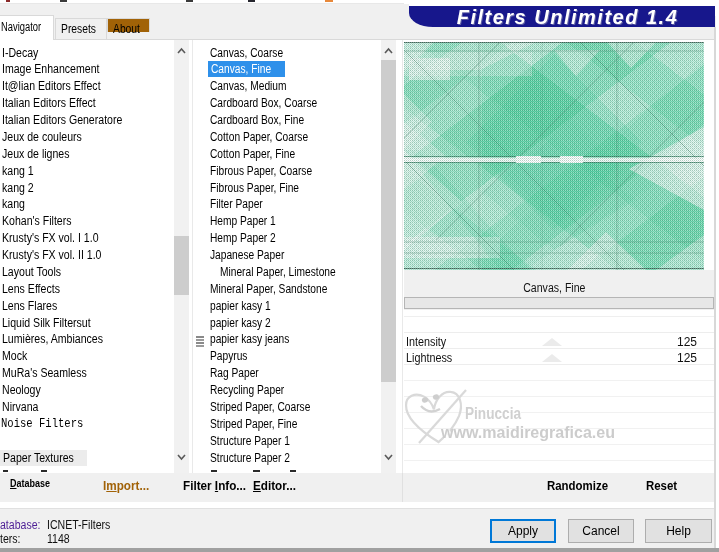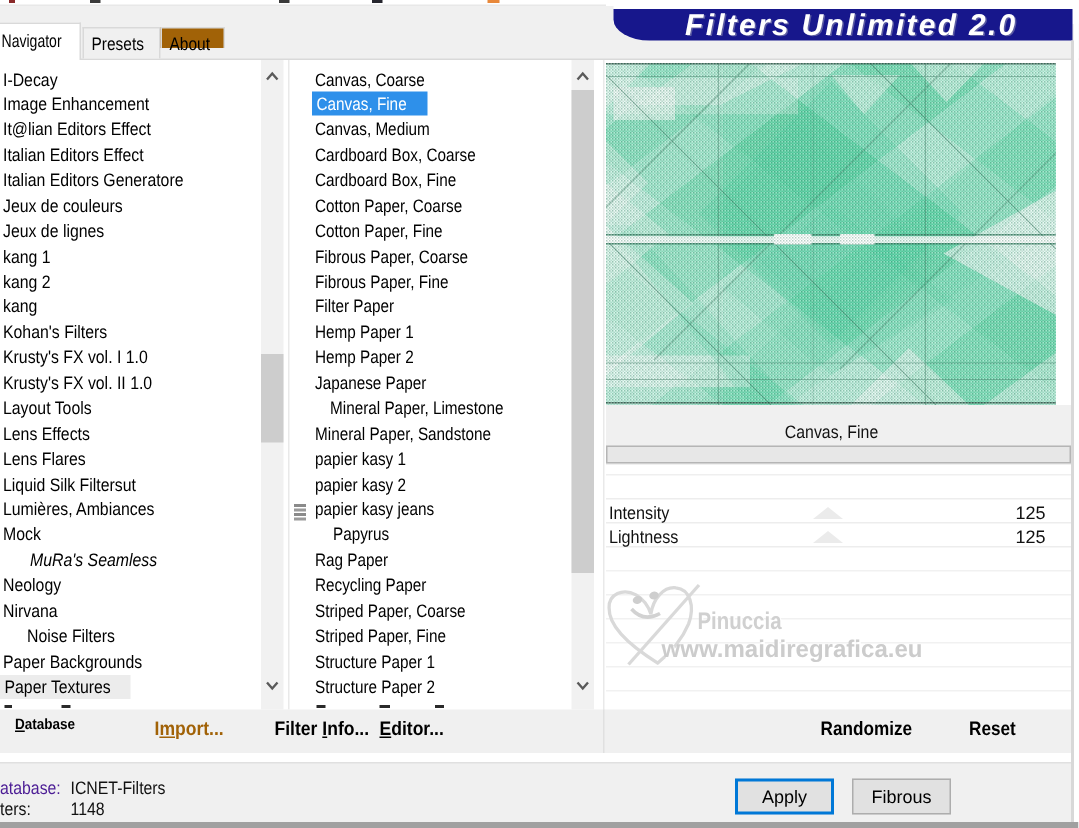--- a/index.html
+++ b/index.html
@@ -18,21 +18,21 @@
 <div class="abs" style="left:186px;top:0;width:7px;height:2px;background:#3a3a3a"></div>
 <div class="abs" style="left:248px;top:0;width:7px;height:2px;background:#26262e"></div>
 <div class="abs" style="left:325px;top:0;width:8px;height:2px;background:#e8883a"></div>
 <div class="abs" style="left:0;top:3px;width:404px;height:1px;background:#e8e8e8"></div>
 
 <div class="abs" style="left:0;top:4px;width:409px;height:12px;background:#f0f0f0"></div>
 
 <div class="abs" style="left:0;top:16px;width:719px;height:24px;background:#f0f0f0;border-bottom:1px solid #d9d9d9"></div>
 
 <div class="abs" style="left:409px;top:6px;width:306px;height:21px;background:#17178c;border-bottom-left-radius:24px 14px;"></div>
-<div class="abs" style="left:409px;top:6px;width:306px;height:21px;text-align:center;line-height:22px;color:#fff;font-style:italic;font-weight:bold;font-size:20px;letter-spacing:1.5px;text-indent:11px;text-shadow:1px 1px 0 rgba(150,150,180,.55)">Filters Unlimited 2.0</div>
+<div class="abs" style="left:409px;top:6px;width:306px;height:21px;text-align:center;line-height:22px;color:#fff;font-style:italic;font-weight:bold;font-size:20px;letter-spacing:1.5px;text-indent:11px;text-shadow:1px 1px 0 rgba(150,150,180,.55)">Filters Unlimited 1.4</div>
 
 <div class="abs" style="left:55px;top:18px;width:52px;height:21px;background:#f0f0f0;border:1px solid #d9d9d9;border-bottom:none;text-align:center;font-size:12px;line-height:20px"><span class="sx" style="transform:scaleX(.86)">Presets</span></div>
 <div class="abs" style="left:107px;top:18px;width:43px;height:14px;background:#a16207;border:1px solid #d9d9d9;border-bottom:none;text-align:center;font-size:12px;line-height:20px"><span class="sx" style="transform:scaleX(.86)">About</span></div>
 
 <div class="abs" style="left:-8px;top:15px;width:62px;height:25px;background:#fff;border:1px solid #d9d9d9;border-bottom:none;font-size:12px;line-height:22px;padding-left:8px"><span class="sx" style="transform:scaleX(.78)">Navigator</span></div>
 
 <div class="abs" style="left:0;top:40px;width:714px;height:433px;background:#fff"></div>
 
 <div id="llist" class="abs" style="left:0;top:44px;width:174px;height:429px;overflow:hidden;font-size:12px">
 <div style="position:absolute;left:2px;top:0.5px;height:16px;line-height:16px;white-space:pre;"><span class="sx" style="transform:scaleX(0.88)">I-Decay</span></div>
@@ -47,25 +47,24 @@
 <div style="position:absolute;left:2px;top:152.375px;height:16px;line-height:16px;white-space:pre;"><span class="sx" style="transform:scaleX(0.88)">kang</span></div>
 <div style="position:absolute;left:2px;top:169.25px;height:16px;line-height:16px;white-space:pre;"><span class="sx" style="transform:scaleX(0.88)">Kohan's Filters</span></div>
 <div style="position:absolute;left:2px;top:186.125px;height:16px;line-height:16px;white-space:pre;"><span class="sx" style="transform:scaleX(0.88)">Krusty's FX vol. I 1.0</span></div>
 <div style="position:absolute;left:2px;top:203.0px;height:16px;line-height:16px;white-space:pre;"><span class="sx" style="transform:scaleX(0.88)">Krusty's FX vol. II 1.0</span></div>
 <div style="position:absolute;left:2px;top:219.875px;height:16px;line-height:16px;white-space:pre;"><span class="sx" style="transform:scaleX(0.88)">Layout Tools</span></div>
 <div style="position:absolute;left:2px;top:236.75px;height:16px;line-height:16px;white-space:pre;"><span class="sx" style="transform:scaleX(0.88)">Lens Effects</span></div>
 <div style="position:absolute;left:2px;top:253.625px;height:16px;line-height:16px;white-space:pre;"><span class="sx" style="transform:scaleX(0.88)">Lens Flares</span></div>
 <div style="position:absolute;left:2px;top:270.5px;height:16px;line-height:16px;white-space:pre;"><span class="sx" style="transform:scaleX(0.88)">Liquid Silk Filtersut</span></div>
 <div style="position:absolute;left:2px;top:287.375px;height:16px;line-height:16px;white-space:pre;"><span class="sx" style="transform:scaleX(0.88)">Lumières, Ambiances</span></div>
 <div style="position:absolute;left:2px;top:304.25px;height:16px;line-height:16px;white-space:pre;"><span class="sx" style="transform:scaleX(0.88)">Mock</span></div>
-<div style="position:absolute;left:20px;top:321.125px;height:16px;line-height:16px;white-space:pre;font-style:italic;"><span class="sx" style="transform:scaleX(0.88)">MuRa's Seamless</span></div>
+<div style="position:absolute;left:2px;top:321.125px;height:16px;line-height:16px;white-space:pre;"><span class="sx" style="transform:scaleX(0.88)">MuRa's Seamless</span></div>
 <div style="position:absolute;left:2px;top:338.0px;height:16px;line-height:16px;white-space:pre;"><span class="sx" style="transform:scaleX(0.88)">Neology</span></div>
 <div style="position:absolute;left:2px;top:354.875px;height:16px;line-height:16px;white-space:pre;"><span class="sx" style="transform:scaleX(0.88)">Nirvana</span></div>
-<div style="position:absolute;left:18px;top:371.75px;height:16px;line-height:16px;white-space:pre;"><span class="sx" style="transform:scaleX(0.88)">Noise Filters</span></div>
-<div style="position:absolute;left:2px;top:388.625px;height:16px;line-height:16px;white-space:pre;"><span class="sx" style="transform:scaleX(0.88)">Paper Backgrounds</span></div>
+<div style="position:absolute;left:1px;top:371.75px;height:16px;line-height:16px;white-space:pre;font-family:Liberation Mono, monospace;"><span class="sx" style="transform:scaleX(0.88)">Noise Filters</span></div>
 <div style="position:absolute;left:2px;top:405.5px;height:16px;line-height:16px;white-space:pre;background:#ececec;padding:0 3px;margin-left:-3px;left:3px;"><span class="sx" style="transform:scaleX(0.88)">Paper Textures</span></div>
 </div>
 
 <div class="abs" style="left:174px;top:40px;width:15px;height:433px;background:#f1f1f1"></div>
 <div class="abs" style="left:174px;top:236px;width:15px;height:59px;background:#cdcdcd"></div>
 <svg class="abs" style="left:177px;top:47px" width="9" height="8">
       <path d="M1 6 L4.5 2 L8 6" stroke="#5a5a5a" stroke-width="1.6" fill="none"></path>
     </svg>
 <svg class="abs" style="left:177px;top:453px" width="9" height="8">
       <path d="M1 2 L4.5 6 L8 2" stroke="#5a5a5a" stroke-width="1.6" fill="none"></path>
@@ -85,21 +84,21 @@
 <div style="position:absolute;left:2px;top:135.5px;height:16px;line-height:16px;white-space:pre;"><span class="sx" style="transform:scaleX(0.85)">Fibrous Paper, Fine</span></div>
 <div style="position:absolute;left:2px;top:152.375px;height:16px;line-height:16px;white-space:pre;"><span class="sx" style="transform:scaleX(0.85)">Filter Paper</span></div>
 <div style="position:absolute;left:2px;top:169.25px;height:16px;line-height:16px;white-space:pre;"><span class="sx" style="transform:scaleX(0.85)">Hemp Paper 1</span></div>
 <div style="position:absolute;left:2px;top:186.125px;height:16px;line-height:16px;white-space:pre;"><span class="sx" style="transform:scaleX(0.85)">Hemp Paper 2</span></div>
 <div style="position:absolute;left:2px;top:203.0px;height:16px;line-height:16px;white-space:pre;"><span class="sx" style="transform:scaleX(0.85)">Japanese Paper</span></div>
 <div style="position:absolute;left:12px;top:219.875px;height:16px;line-height:16px;white-space:pre;"><span class="sx" style="transform:scaleX(0.85)">Mineral Paper, Limestone</span></div>
 <div style="position:absolute;left:2px;top:236.75px;height:16px;line-height:16px;white-space:pre;"><span class="sx" style="transform:scaleX(0.85)">Mineral Paper, Sandstone</span></div>
 <div style="position:absolute;left:2px;top:253.625px;height:16px;line-height:16px;white-space:pre;"><span class="sx" style="transform:scaleX(0.85)">papier kasy 1</span></div>
 <div style="position:absolute;left:2px;top:270.5px;height:16px;line-height:16px;white-space:pre;"><span class="sx" style="transform:scaleX(0.85)">papier kasy 2</span></div>
 <div style="position:absolute;left:2px;top:287.375px;height:16px;line-height:16px;white-space:pre;"><span class="sx" style="transform:scaleX(0.85)">papier kasy jeans</span></div>
-<div style="position:absolute;left:2px;top:304.25px;height:16px;line-height:16px;white-space:pre;margin-left:12px;"><span class="sx" style="transform:scaleX(0.85)">Papyrus</span></div>
+<div style="position:absolute;left:2px;top:304.25px;height:16px;line-height:16px;white-space:pre;"><span class="sx" style="transform:scaleX(0.85)">Papyrus</span></div>
 <div style="position:absolute;left:2px;top:321.125px;height:16px;line-height:16px;white-space:pre;"><span class="sx" style="transform:scaleX(0.85)">Rag Paper</span></div>
 <div style="position:absolute;left:2px;top:338.0px;height:16px;line-height:16px;white-space:pre;"><span class="sx" style="transform:scaleX(0.85)">Recycling Paper</span></div>
 <div style="position:absolute;left:2px;top:354.875px;height:16px;line-height:16px;white-space:pre;"><span class="sx" style="transform:scaleX(0.85)">Striped Paper, Coarse</span></div>
 <div style="position:absolute;left:2px;top:371.75px;height:16px;line-height:16px;white-space:pre;"><span class="sx" style="transform:scaleX(0.85)">Striped Paper, Fine</span></div>
 <div style="position:absolute;left:2px;top:388.625px;height:16px;line-height:16px;white-space:pre;"><span class="sx" style="transform:scaleX(0.85)">Structure Paper 1</span></div>
 <div style="position:absolute;left:2px;top:405.5px;height:16px;line-height:16px;white-space:pre;"><span class="sx" style="transform:scaleX(0.85)">Structure Paper 2</span></div>
 </div>
 
 <div class="abs" style="left:196px;top:336px;width:8px;height:12px">
 <div style="width:8px;height:2px;background:#8a8a8a;margin-bottom:1px"></div>
@@ -286,20 +285,21 @@
 
 <div class="abs" style="left:0;top:502px;width:719px;height:6px;background:#fff"></div>
 
 <div class="abs" style="left:0;top:508px;width:714px;height:40px;background:#f0f0f0;border-top:1px solid #e0e0e0"></div>
 <div class="abs" style="left:0;top:518px;font-size:12px;color:#4c1d95"><span class="sx" style="transform:scaleX(.88)">atabase:</span></div>
 <div class="abs" style="left:47px;top:518px;font-size:12px;color:#111"><span class="sx" style="transform:scaleX(.88)">ICNET-Filters</span></div>
 <div class="abs" style="left:0;top:532px;font-size:12px;color:#111"><span class="sx" style="transform:scaleX(.88)">ters:</span></div>
 <div class="abs" style="left:47px;top:532px;font-size:12px;color:#111"><span class="sx" style="transform:scaleX(.88)">1148</span></div>
 
 <div class="abs" style="left:490px;top:519px;width:66px;height:24px;background:#e1e1e1;border:2px solid #0078d7;text-align:center;font-size:12px;line-height:20px">Apply</div>
-<div class="abs" style="left:568px;top:519px;width:66px;height:24px;background:#e1e1e1;border:1px solid #adadad;text-align:center;font-size:12px;line-height:22px">Fibrous</div>
+<div class="abs" style="left:568px;top:519px;width:66px;height:24px;background:#e1e1e1;border:1px solid #adadad;text-align:center;font-size:12px;line-height:22px">Cancel</div>
+<div class="abs" style="left:645px;top:519px;width:67px;height:24px;background:#e1e1e1;border:1px solid #adadad;text-align:center;font-size:12px;line-height:22px">Help</div>
 
 <div class="abs" style="left:0;top:548px;width:719px;height:4px;background:#a0a0a0"></div>
 
 <div class="abs" style="left:714px;top:27px;width:2px;height:521px;background:#d8d8d8"></div>
 <div class="abs" style="left:716px;top:0;width:3px;height:548px;background:#fff"></div>
 
 </div>
 
 </body></html>

